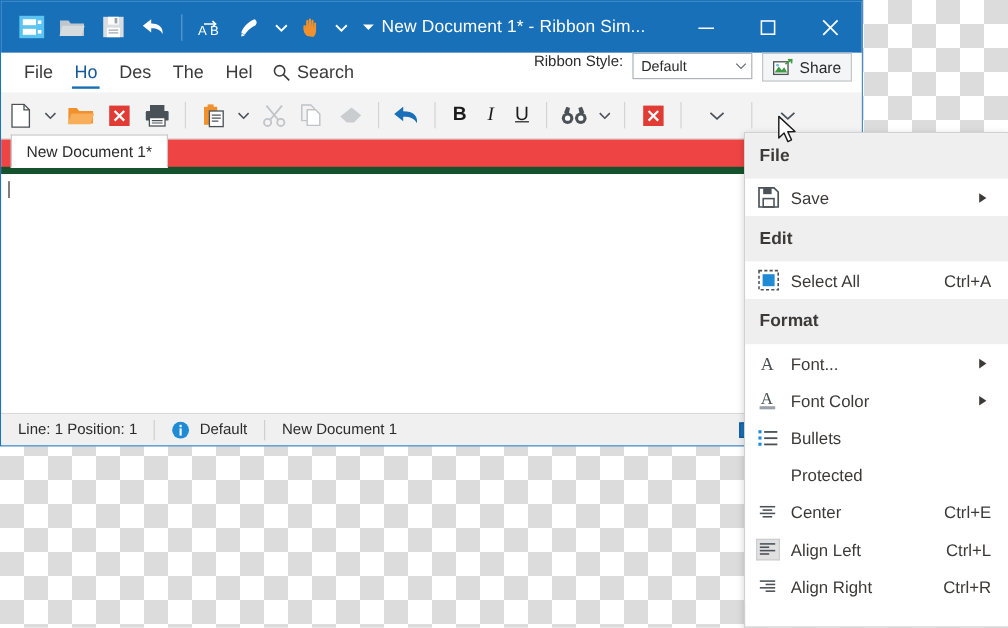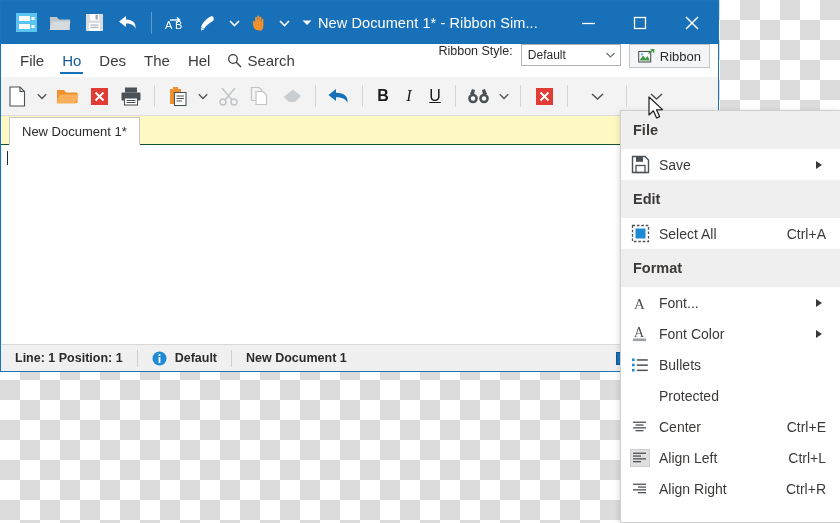--- a/index.html
+++ b/index.html
@@ -99,21 +99,21 @@
     width:26px;height:36px;display:flex;align-items:center;justify-content:center;
     font-size:16px;color:#1b1b1b;
   }
   .tb-overflow{
     width:44px;height:36px;display:flex;align-items:center;justify-content:center;
   }
   .tb-overflow.hl{background:#f3f3f3;}
 
   
   .doctabs{
-    height:29px;background:#fef9c3;border-bottom:1px solid #14532d;
+    height:29px;background:#ef4444;border-bottom:6px solid #14532d;
     display:flex;align-items:flex-end;flex:0 0 auto;padding-left:8px;box-sizing:border-box;
   }
   .doctab{
     height:28px;background:#ffffff;border:1px solid #c8c8c8;border-bottom:1px solid #ffffff;
     display:flex;align-items:center;padding:0 12px;font-size:13px;color:#2b2b2b;
     box-sizing:border-box;position:relative;top:1px;
   }
 
   
   .editor{
@@ -122,21 +122,21 @@
   }
   .caret{
     position:absolute;left:5px;top:6px;width:1px;height:14px;background:#2b2b2b;
   }
 
   
   .statusbar{
     height:26px;background:#f0f0f0;border-top:1px solid #d8d8d8;
     display:flex;align-items:center;flex:0 0 auto;font-size:12.5px;color:#2b2b2b;
   }
-  .sb-cell{padding:0 14px;display:flex;align-items:center;gap:8px;height:44px;font-weight:bold;}
+  .sb-cell{padding:0 14px;display:flex;align-items:center;gap:8px;height:44px;}
   .sb-sep{width:1px;height:17px;background:#cfcfcf;}
   .sb-logo{
     margin-left:auto;margin-right:8px;background:#1870b9;color:#ffffff;
     font-size:6.5px;letter-spacing:0.2px;padding:2px 4px;border:1px solid #0f5a95;
     display:flex;align-items:center;gap:1px;white-space:nowrap;
   }
 
   
   .menu{
     position:absolute;left:620px;top:110px;width:220px;height:413px;
@@ -308,21 +308,21 @@
       </div>
       <div class="share-btn">
         <span>
           <svg width="17" height="15" viewBox="0 0 17 15">
             <rect x="0.7" y="2.5" width="12" height="10.5" stroke="#4b5257" stroke-width="1.1" fill="#ffffff"></rect>
             <path d="M1.5 11.5 L5 6.5 L7.5 9.5 L9.5 7 L12 11.5 Z" fill="#3e9a43"></path>
             <circle cx="4" cy="5.3" r="1.2" fill="#6fc0e8"></circle>
             <path d="M10.5 4.5 L15.5 0.8 M12.6 0.7 L15.8 0.6 L15.6 3.8" stroke="#3e9a43" stroke-width="1.3" fill="none"></path>
           </svg>
         </span>
-        <span class="share-label">Ribbon</span>
+        <span class="share-label">Share</span>
       </div>
     </div>
   </div>
 
   <div class="toolbar">
 
     <div class="tb-btn">
       <svg width="19" height="21" viewBox="0 0 19 21">
         <path d="M2 1 L12 1 L16.5 5.5 L16.5 20 L2 20 Z" fill="#ffffff" stroke="#4b5257" stroke-width="1.1"></path>
         <path d="M12 1 L12 5.5 L16.5 5.5" fill="none" stroke="#4b5257" stroke-width="1.1"></path>

